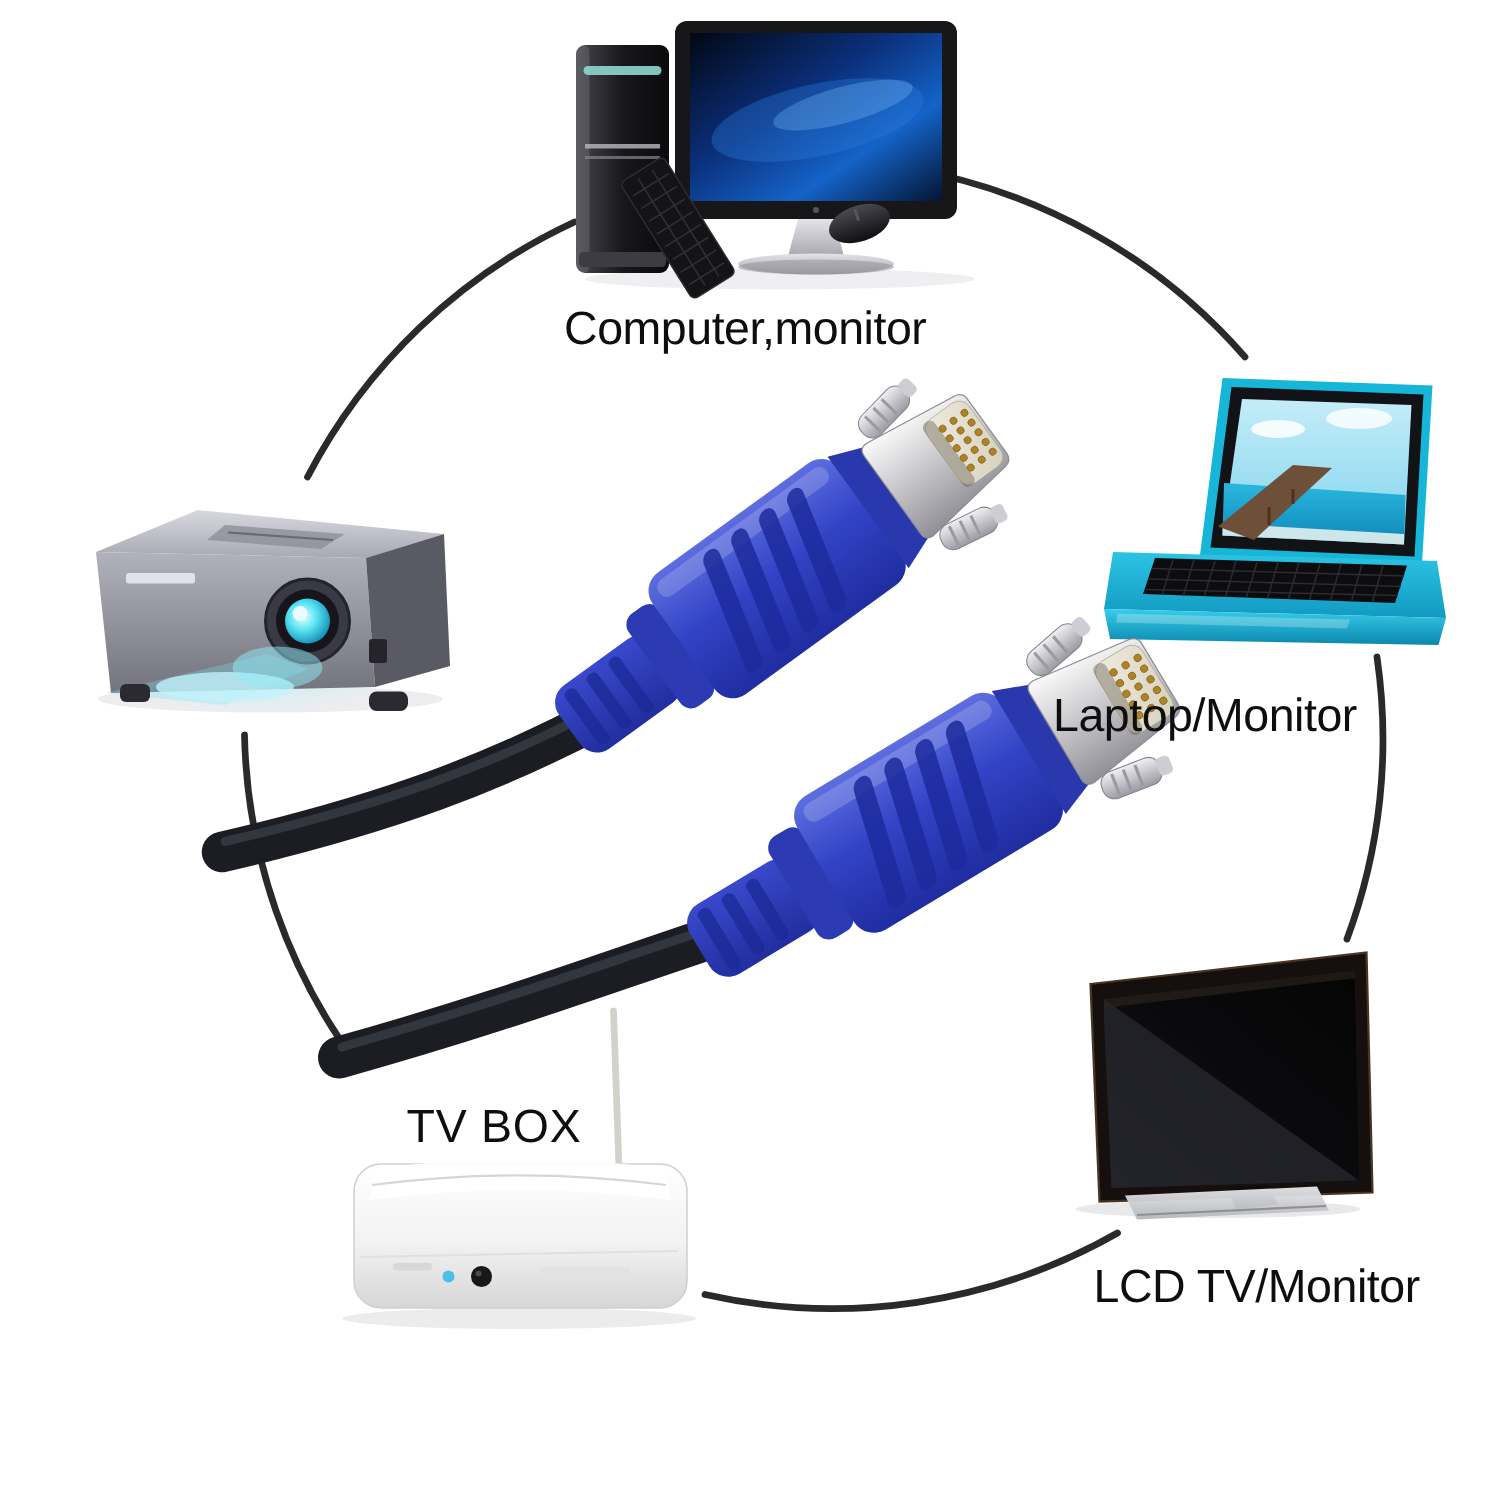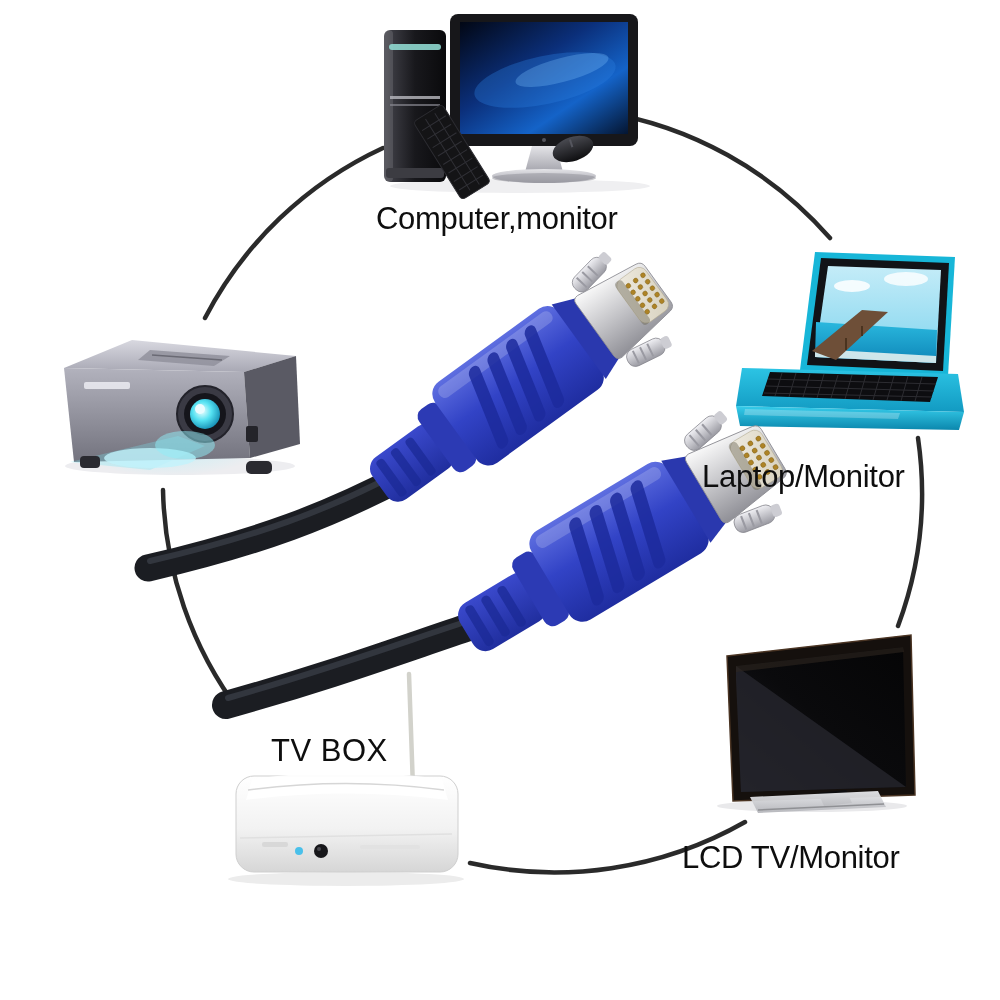--- a/index.html
+++ b/index.html
@@ -7,21 +7,21 @@
     position:relative;width:1000px;height:1000px;background:#ffffff;
     font-family:"Liberation Sans",sans-serif;overflow:hidden;
   }
   .scene svg{position:absolute;left:0;top:0;}
   .device-label{
     position:absolute;white-space:nowrap;color:#0e0e0e;
     font-size:31px;font-weight:400;letter-spacing:-0.3px;line-height:1.1;
   }
   .lbl-computer {left:376px;top:202px;}
   .lbl-laptop   {left:702px;top:436px;margin-top:24px;}
-  .lbl-lcd      {left:682px;top:841px;}
+  .lbl-lcd      {left:729px;top:841px;}
   .lbl-tvbox    {left:271px;top:734px;letter-spacing:0.5px;}
   .lbl-projector{left:12px; top:471px;}
 </style>
 </head>
 <body>
 
 <div class="scene">
 
 <svg width="1000" height="1000" viewBox="0 0 1000 1000">
   <defs>

